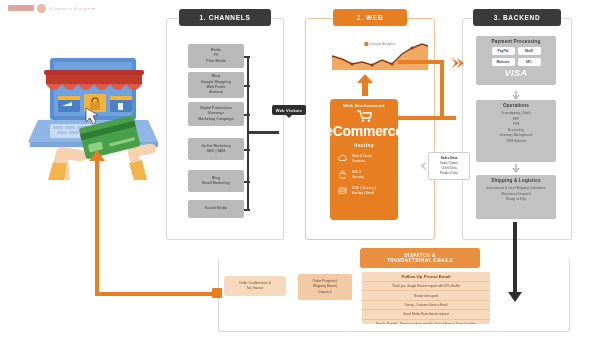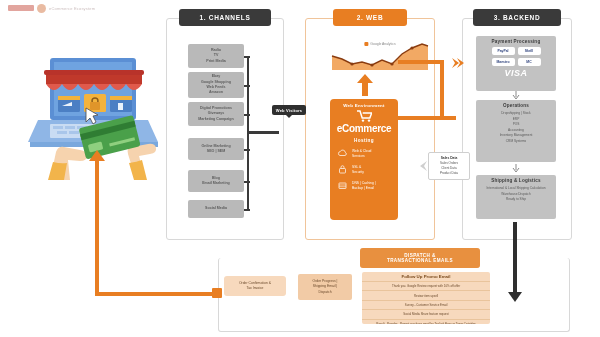--- a/index.html
+++ b/index.html
@@ -60,21 +60,21 @@
   .ga-label { position:absolute; top:2px; left:50%; transform:translateX(-50%);
               font-size:3.4px; color:#8a8a8a; white-space:nowrap; display:flex; align-items:center; gap:2px;}
   .ga-dot { width:4px; height:4px; background:#e87e22; border-radius:1px; display:inline-block; }
 
   
   .ecom {
     position:absolute; background:#e87e22; border-radius:4px; color:#fff;
     display:flex; flex-direction:column; align-items:center; padding-top:4px;
   }
   .ecom-h { font-size:4.4px; font-weight:bold; letter-spacing:.3px; }
-  .ecom-title { font-size:10px; font-weight:bold; letter-spacing:-.3px; margin-top:1px; }
+  .ecom-title { font-size:14px; font-weight:bold; letter-spacing:-.3px; margin-top:1px; }
   .ecom-sub { font-size:4.6px; font-weight:bold; margin-top:4px; letter-spacing:.4px; }
   .ecom-row { display:flex; align-items:center; gap:4px; width:100%; padding:0 7px; margin-top:5px; }
   .ecom-row .t { font-size:3.3px; line-height:1.45; }
   .ecom-ico { width:11px; height:11px; flex:0 0 11px; opacity:.95; }
 
   
   .arrow-up { position:absolute; }
   .oline { position:absolute; background:#e87e22; }
   .dline { position:absolute; background:#2f2f2f; }
 
@@ -291,21 +291,21 @@
   <div class="callout" style="left:428px; top:152px; width:42px; height:28px;">
     <div class="h">Sales Data</div>
     <div>Sales Orders</div>
     <div>Client Data</div>
     <div>Product Data</div>
   </div>
   <svg style="position:absolute; left:416px; top:160px;" width="12" height="12" viewBox="0 0 12 12">
     <path d="M11 1 L4 6 L11 11 L8 6 Z" fill="#cfcfcf"></path>
   </svg>
 
-  <div class="bpanel" style="left:476px; top:36px; width:80px; height:55px;">
+  <div class="bpanel" style="left:476px; top:36px; width:80px; height:49px;">
     <div class="bh">Payment Processing</div>
     <div class="pay-logos">
       <div class="chip">PayPal</div>
       <div class="chip">Skrill</div>
       <div class="chip">Maestro</div>
       <div class="chip">MC</div>
     </div>
     <div class="visa">VISA</div>
   </div>
 

